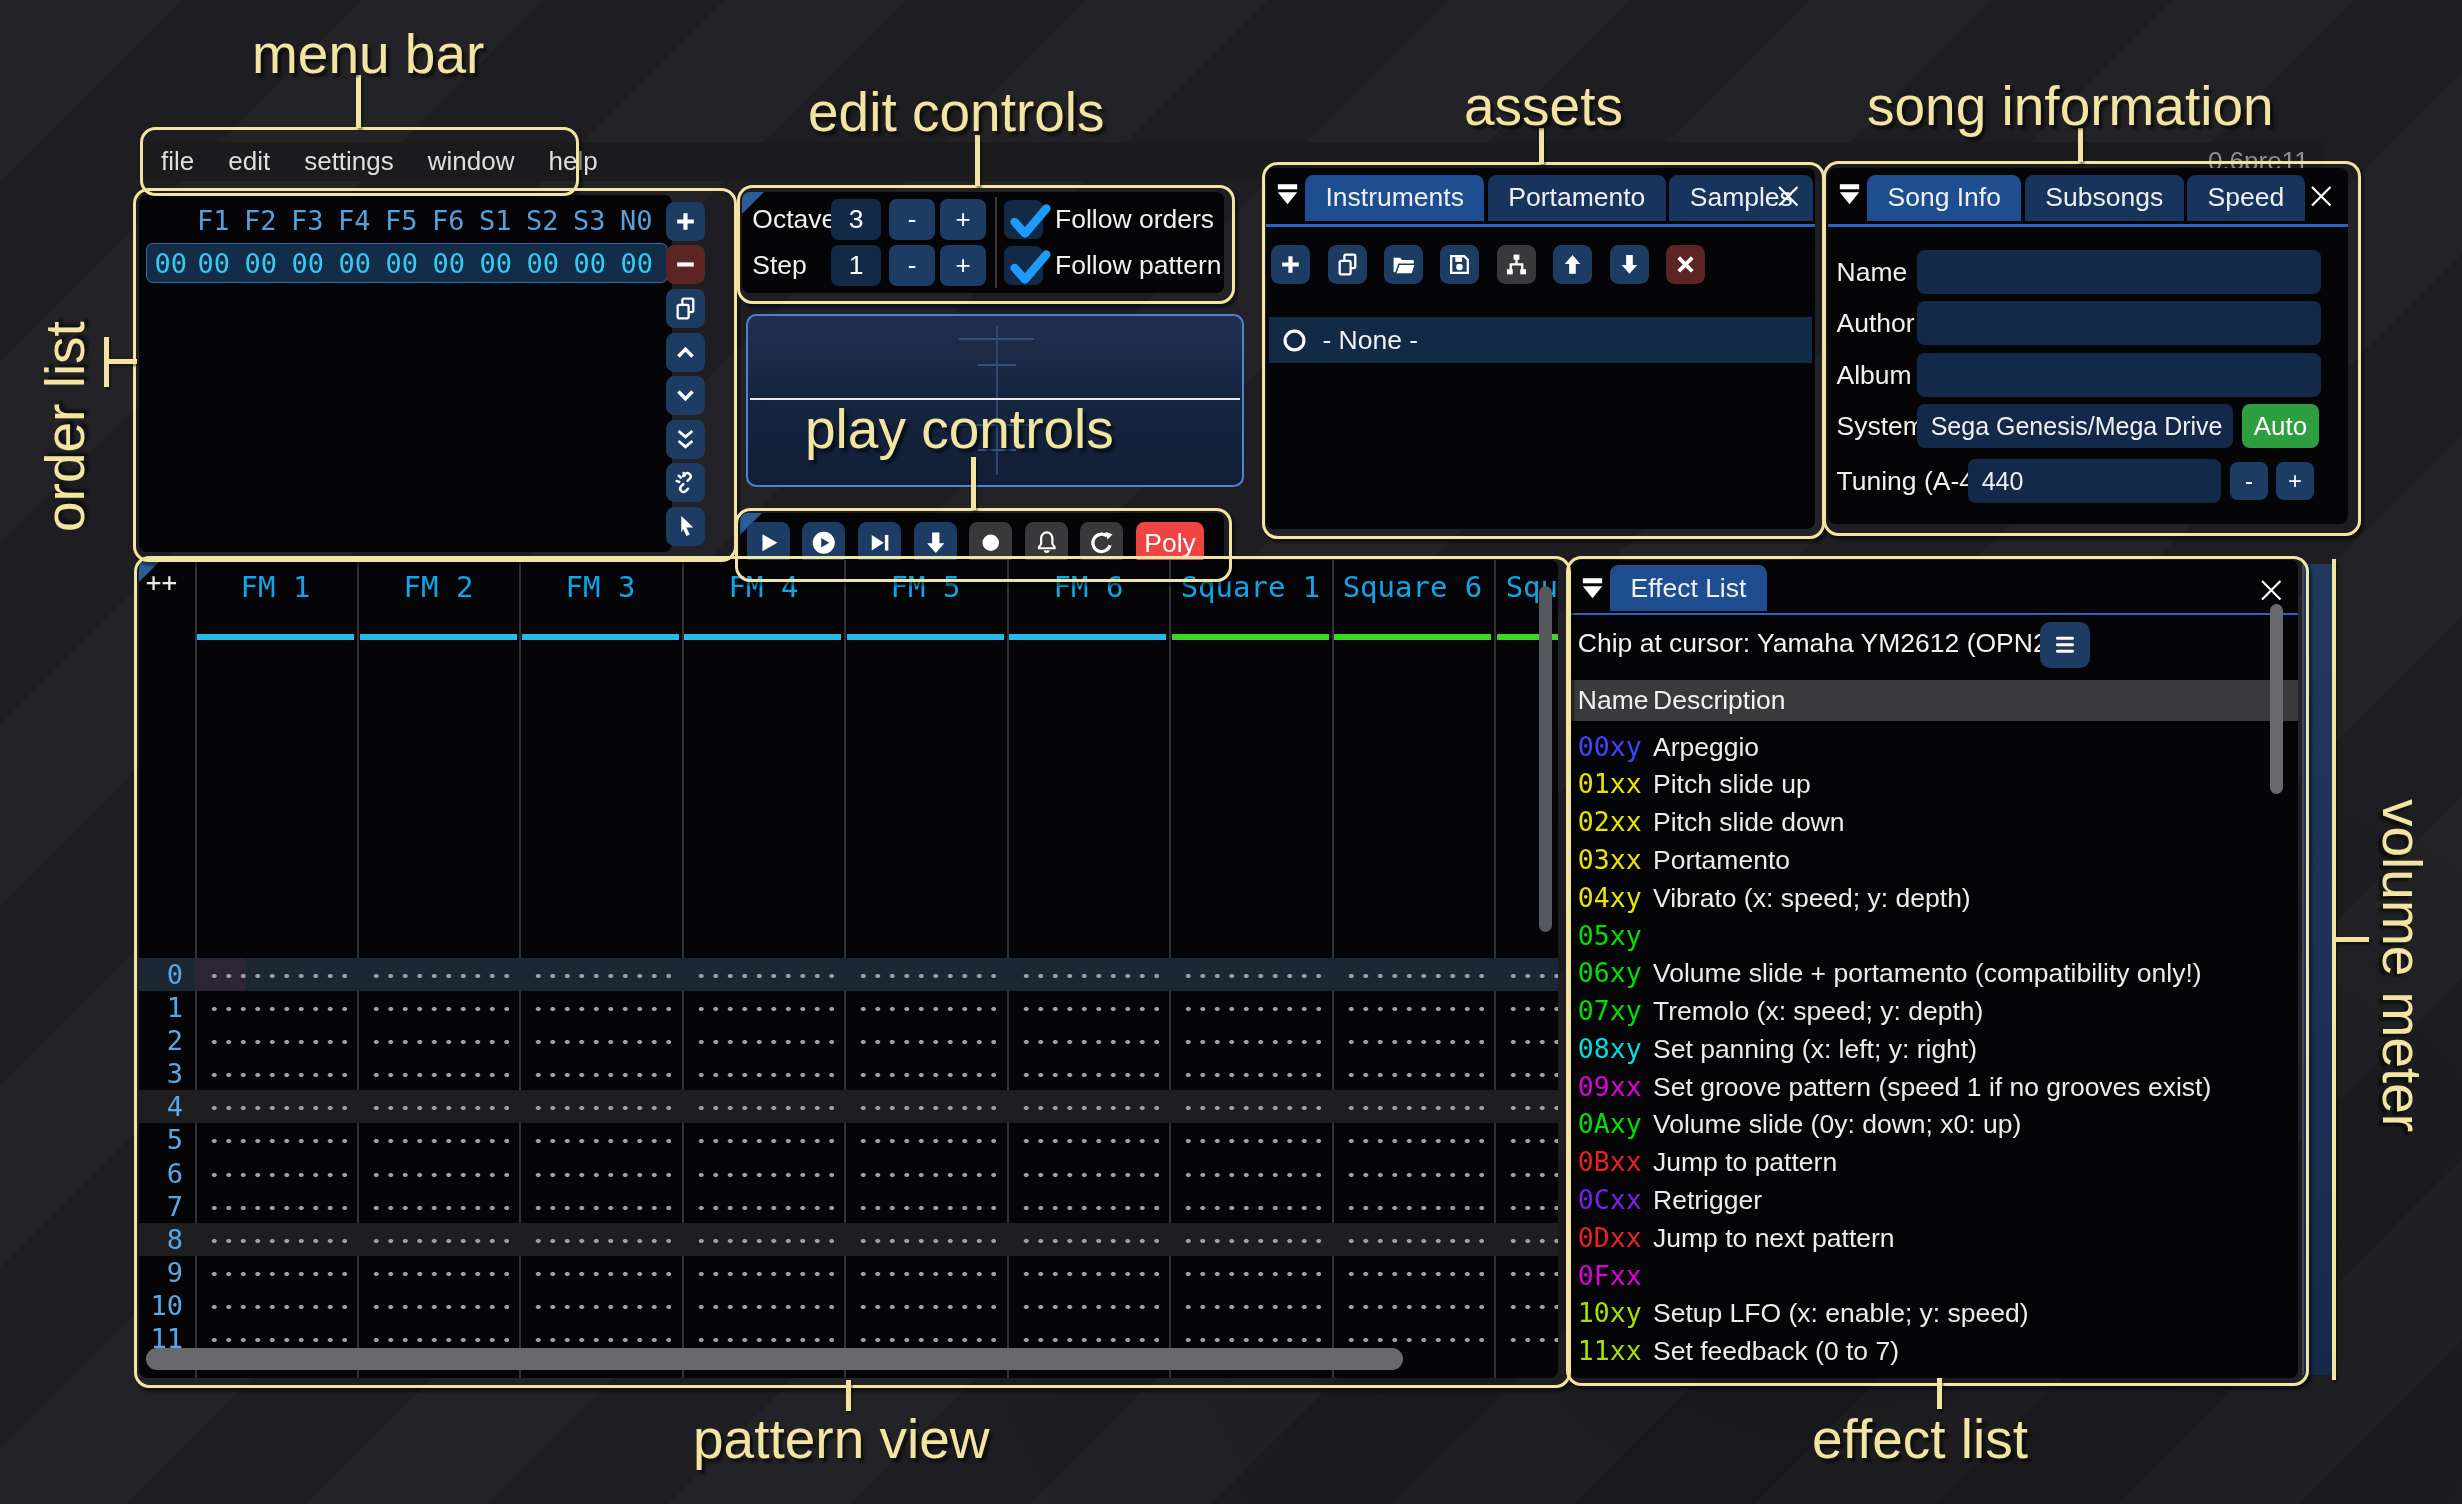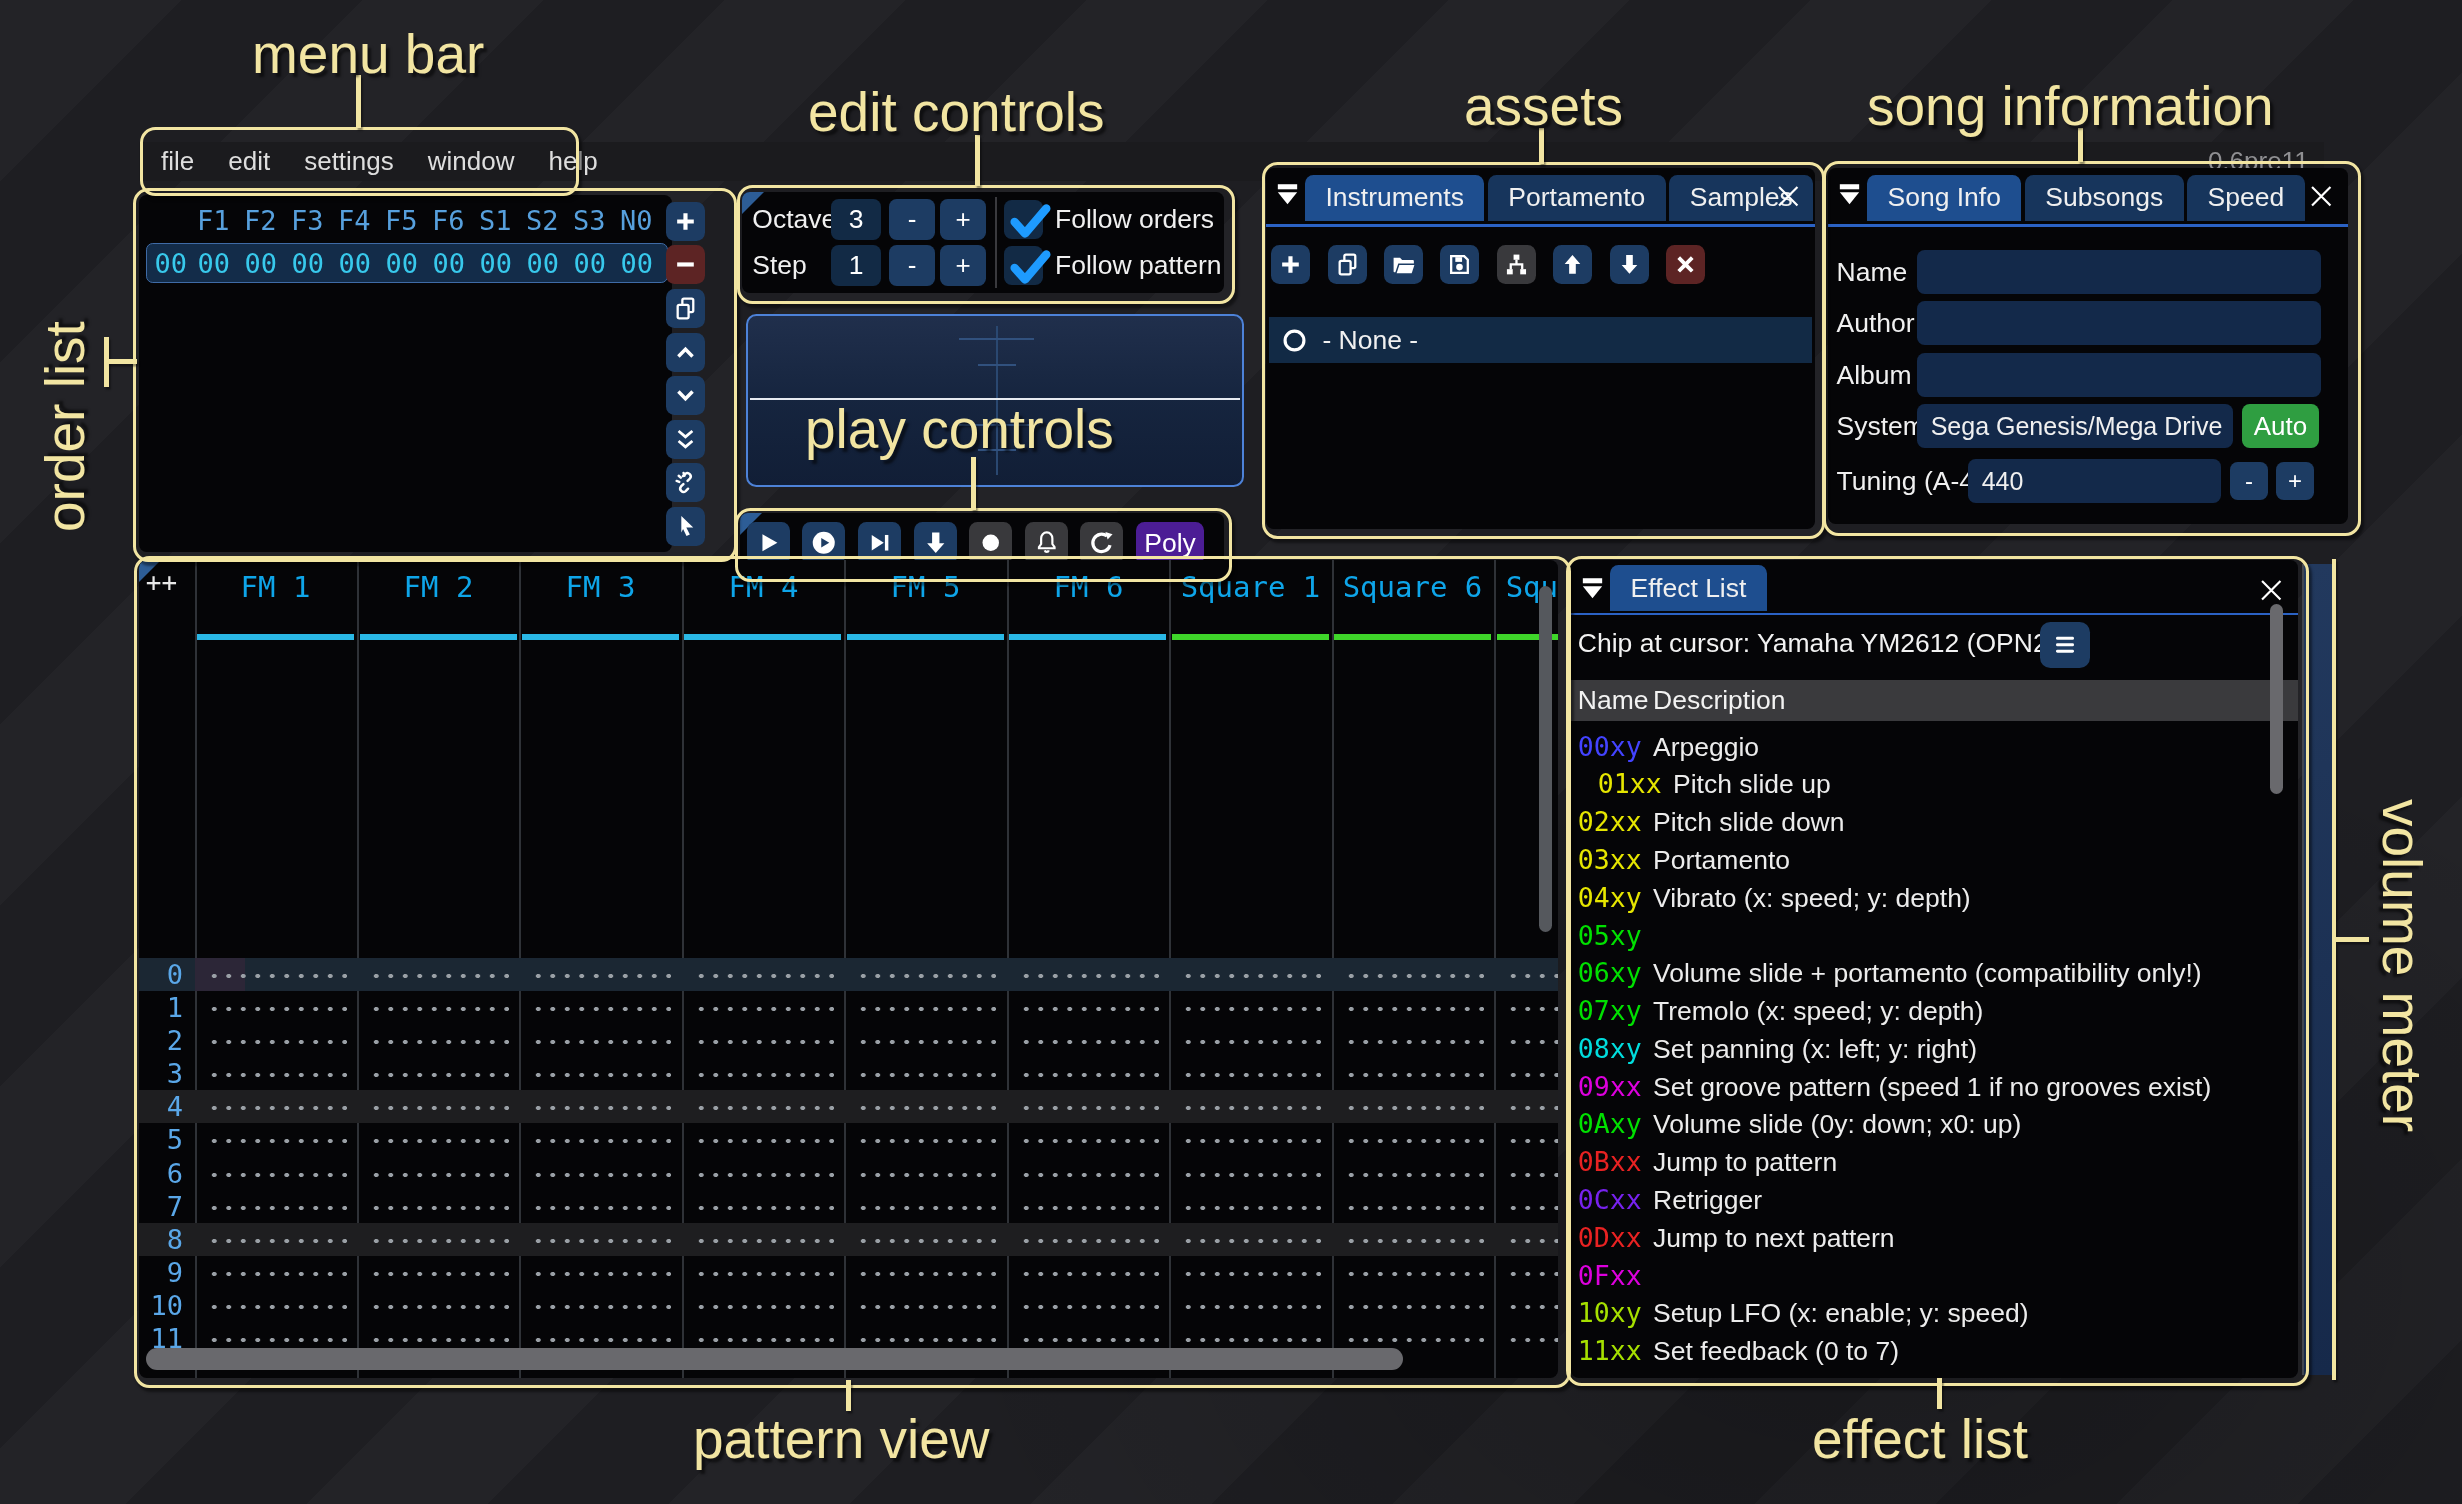--- a/index.html
+++ b/index.html
@@ -31,21 +31,21 @@
     border:1.7px solid #3f6ba6;border-radius:6.8px;color:#38c9ec;font-size:27px;display:flex;align-items:center;padding-left:7.7px;}
   #ord-index{width:40px;}
   #ord-cells{display:flex;margin-left:6.8px;}
   #ord-cells span{width:47px;}
 
   
   .ibtn{position:absolute;display:flex;align-items:center;justify-content:center;background:#1d3c63;border-radius:8.5px;}
   .ibtn.red{background:#5d2424;}
   .ibtn.gray{background:#39393c;}
   .ibtn svg{width:64%;height:64%;}
-  .pbtn{position:absolute;display:flex;align-items:center;justify-content:center;background:#4c1d95;
+  .pbtn{position:absolute;display:flex;align-items:center;justify-content:center;background:#ef4444;
     border-radius:8.5px;color:#fff;font-size:26.5px;}
 
   
   #edit-window{left:742px;top:192px;width:482px;height:101px;}
   .ed-label{position:absolute;font-size:26.5px;color:#f0f0f0;line-height:41px;}
   .ed-val{position:absolute;width:50px;height:41px;background:#122a45;border-radius:7.7px;color:#fff;
     font-size:26.5px;display:flex;align-items:center;justify-content:center;}
   .ed-btn{position:absolute;width:46px;height:41px;background:#1d3c63;border-radius:7.7px;color:#fff;
     font-size:26px;display:flex;align-items:center;justify-content:center;}
   #ed-divider{position:absolute;left:253px;top:5.1px;bottom:5.1px;width:1.7px;background:#3a3a3e;}
@@ -602,21 +602,21 @@
       </div>
     <div id="fx-header">
       <span style="left:6.8px;">Name</span>
       <span style="left:82px;">Description</span>
     </div>
     <div id="effect-rows">
         <div class="erow" style="top: 168px;">
           <span class="code mono" style="color: rgb(67, 67, 255);">00xy</span>
           <span class="desc">Arpeggio</span>
         </div>
-        <div class="erow" style="top: 205px; margin-left: 20px;">
+        <div class="erow" style="top: 205px;">
           <span class="code mono" style="color: rgb(230, 230, 0);">01xx</span>
           <span class="desc">Pitch slide up</span>
         </div>
         <div class="erow" style="top: 243px;">
           <span class="code mono" style="color: rgb(230, 230, 0);">02xx</span>
           <span class="desc">Pitch slide down</span>
         </div>
         <div class="erow" style="top: 281px;">
           <span class="code mono" style="color: rgb(230, 230, 0);">03xx</span>
           <span class="desc">Portamento</span>

